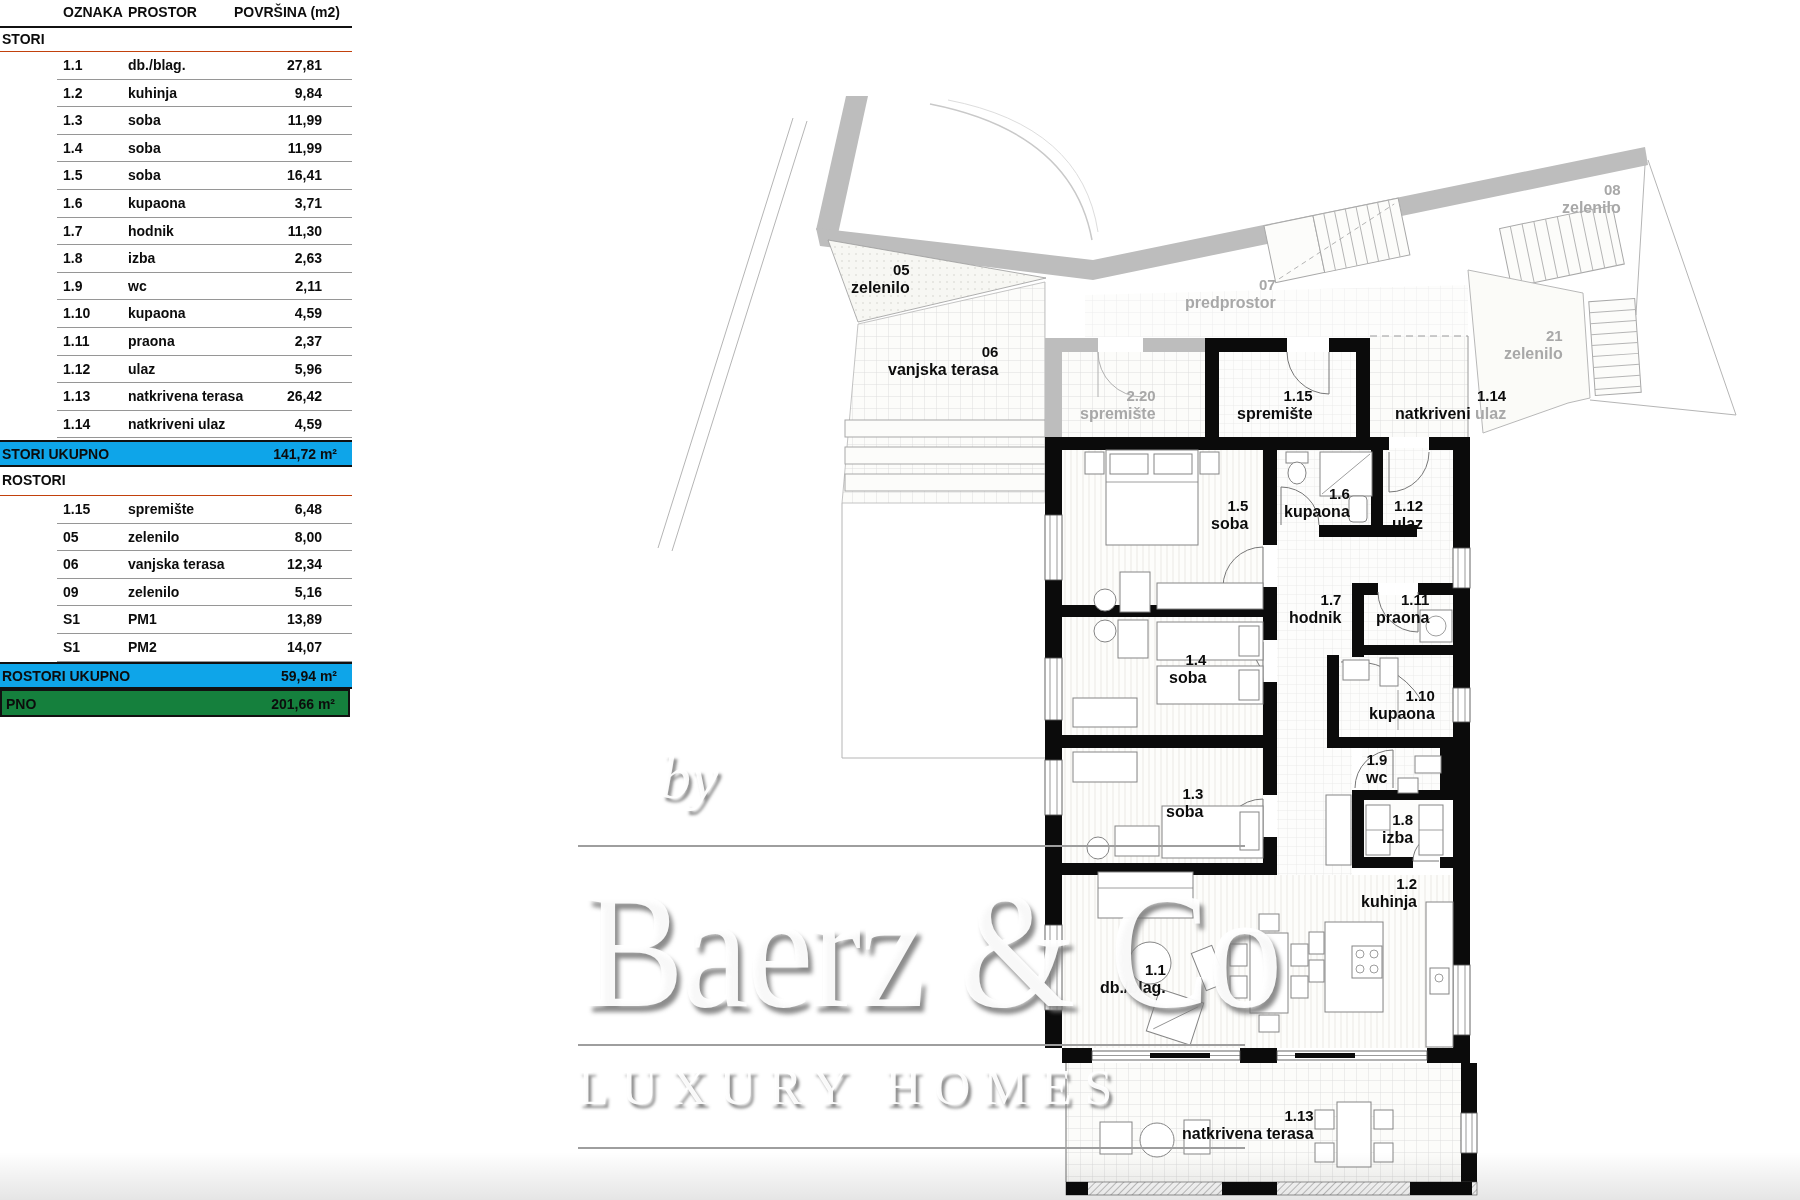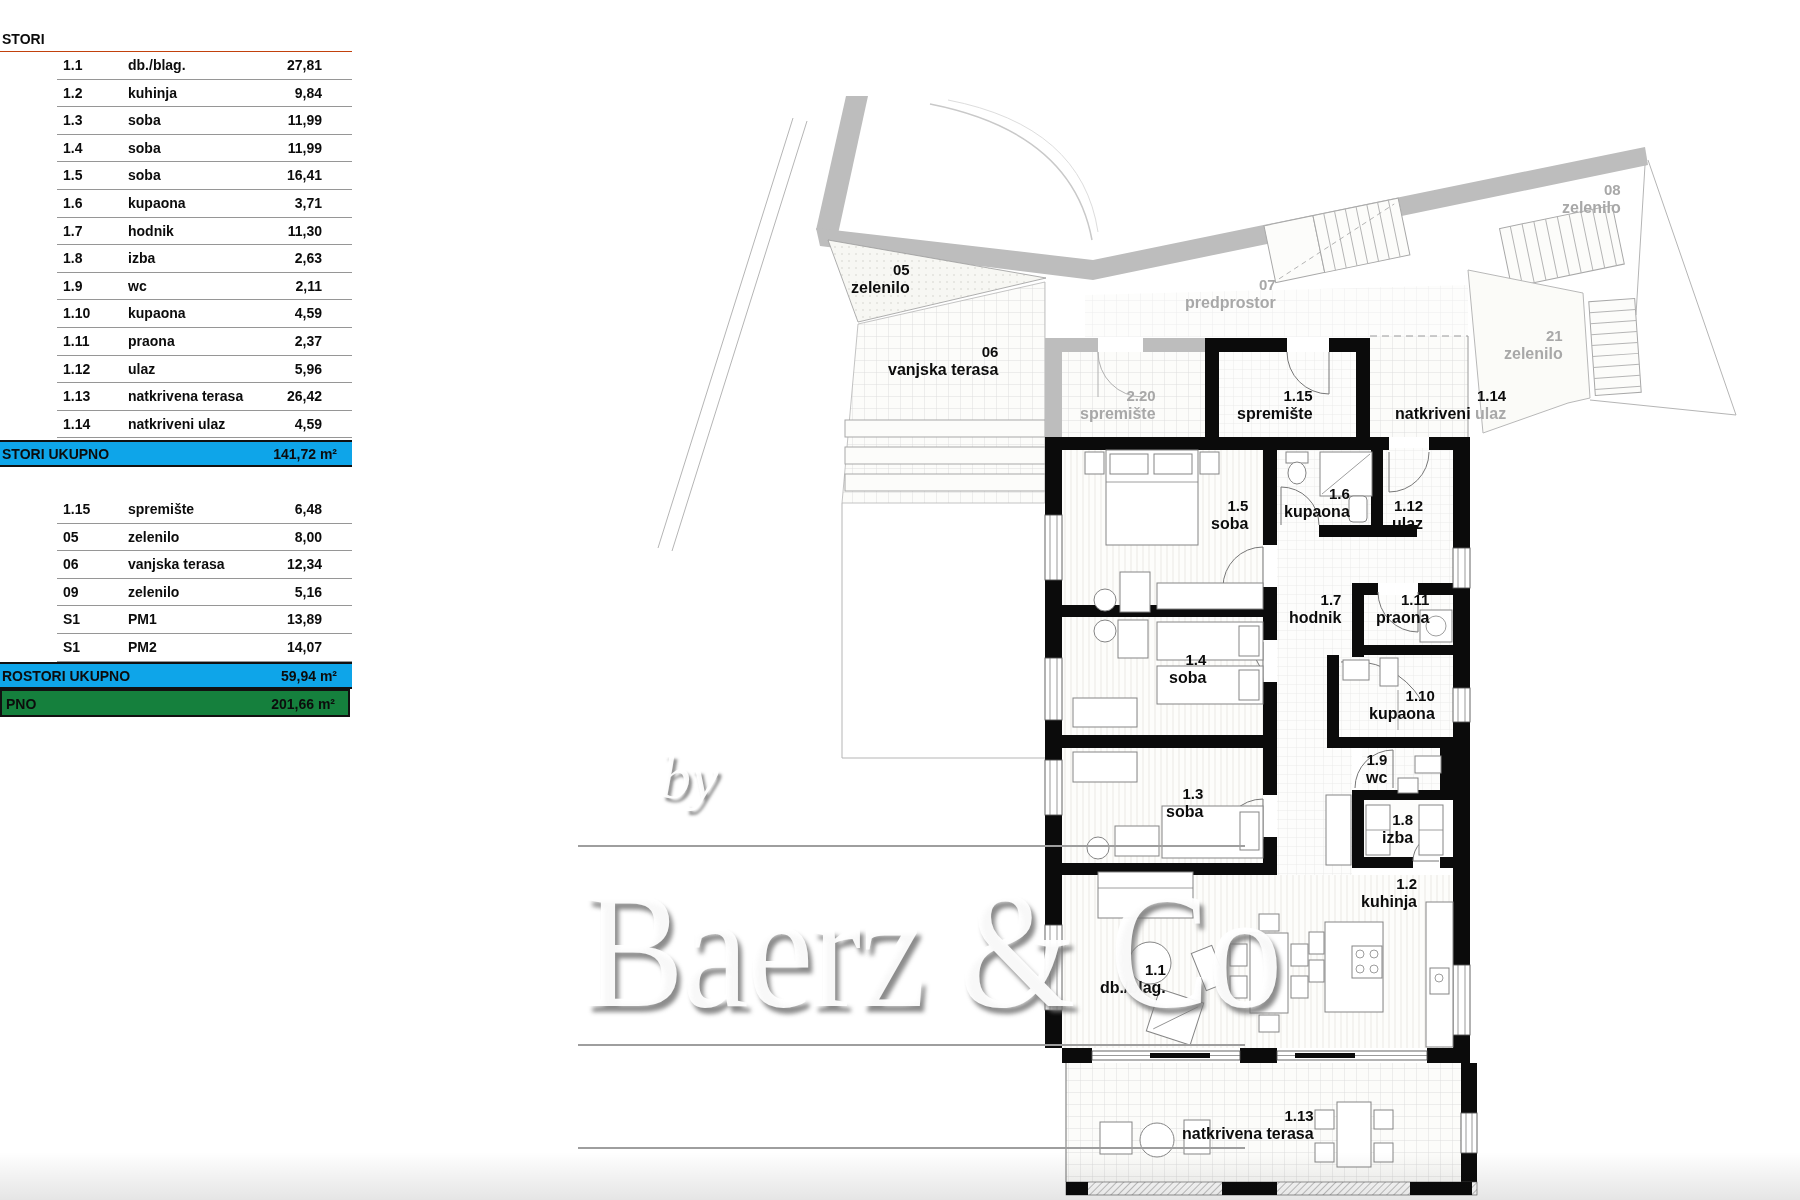--- a/index.html
+++ b/index.html
@@ -67,20 +67,25 @@
             text-shadow:4px 5px 4px rgba(120,120,120,0.85);}
   #wm-tagline{position:absolute;left:578px;top:1058px;font-size:50px;letter-spacing:13px;
               text-shadow:3px 4px 3px rgba(120,120,120,0.85);}
   #bottom-fade{position:absolute;left:0;top:1152px;width:1800px;height:48px;z-index:4;pointer-events:none;
                background:linear-gradient(rgba(0,0,0,0),rgba(0,0,0,0.10));}
 </style>
 </head>
 <body>
 
 <div id="area-table">
+  <div class="thead">
+    <span class="h-code">OZNAKA</span>
+    <span class="h-name">PROSTOR</span>
+    <span class="h-area">POVRŠINA (m2)</span>
+  </div>
   <div class="sec-title" id="sec1-title">
     <span>STORI</span>
   </div>
   <div class="rows" id="rows1">
       <div class="trow">
         <span class="tc-code">1.1</span>
         <span class="tc-name">db./blag.</span>
         <span class="tc-val">27,81</span>
       </div>
       <div class="trow">
@@ -145,20 +150,23 @@
       </div>
       <div class="trow">
         <span class="tc-code">1.14</span>
         <span class="tc-name">natkriveni ulaz</span>
         <span class="tc-val">4,59</span>
       </div>
     </div>
   <div class="total-row" id="total1">
     <span class="t-label">STORI UKUPNO</span>
     <span class="t-val">141,72 m²</span>
+  </div>
+  <div class="sec-title" id="sec2-title">
+    <span>ROSTORI</span>
   </div>
   <div class="rows" id="rows2">
       <div class="trow">
         <span class="tc-code">1.15</span>
         <span class="tc-name">spremište</span>
         <span class="tc-val">6,48</span>
       </div>
       <div class="trow">
         <span class="tc-code">05</span>
         <span class="tc-name">zelenilo</span>
@@ -599,16 +607,17 @@
       <span class="code">1.13</span>
       <span class="name">natkrivena terasa</span>
     </div>
   </div>
 
 <div id="watermark">
   <div id="wm-by">by</div>
   <div class="wm-line" id="wm-line1"></div>
   <div id="wm-brand">Baerz &amp; Co</div>
   <div class="wm-line" id="wm-line2"></div>
+  <div id="wm-tagline">LUXURY HOMES</div>
   <div class="wm-line" id="wm-line3"></div>
 </div>
 
 <div id="bottom-fade"></div>
 
 </body></html>

